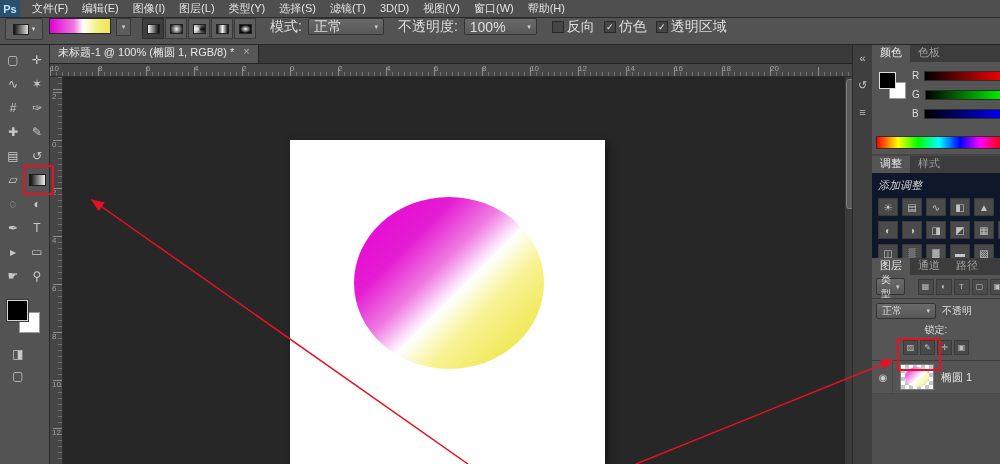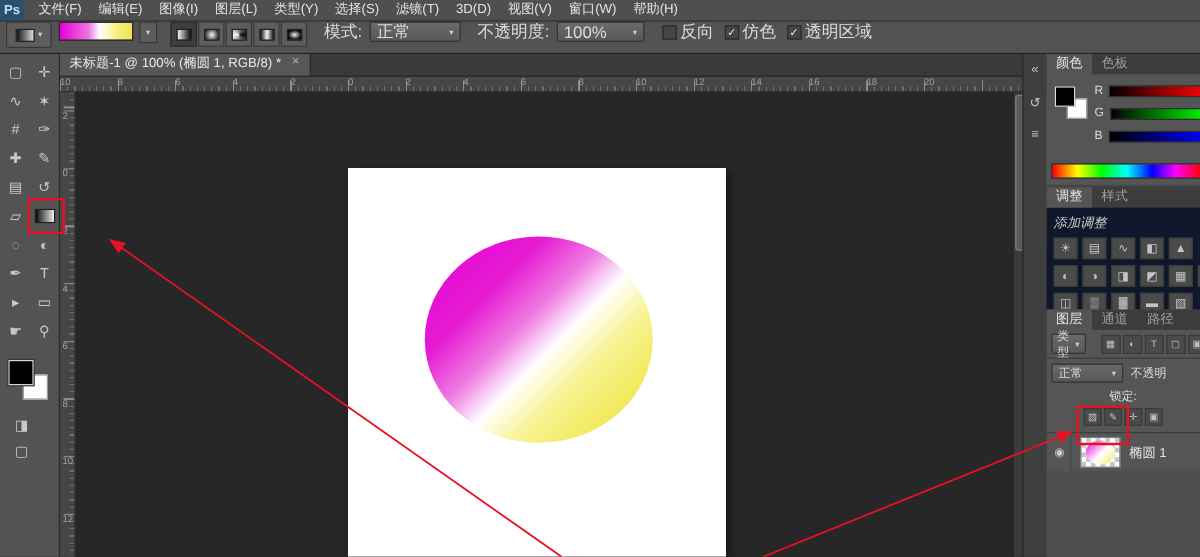--- a/index.html
+++ b/index.html
@@ -105,21 +105,21 @@
   
   .panel-strip{position:absolute;left:852px;top:45px;width:20px;height:419px;background:#3f3f3f;
                border-left:1px solid #292929;display:flex;flex-direction:column;align-items:center;
                gap:11px;padding-top:5px;box-sizing:border-box;}
   .strip-icon{width:16px;height:16px;color:#c2c2c2;font-size:11px;display:flex;
               align-items:center;justify-content:center;}
 
   
   .panels{position:absolute;left:872px;top:45px;width:128px;height:419px;background:#454545;overflow:hidden;}
   .tabs{display:flex;background:#3c3c3c;height:17px;font-size:11px;color:#9f9f9f;}
-  .tabs span{padding:1px 8px;line-height:15px;white-space:nowrap;}
+  .tabs span{padding:1px 8px;line-height:15px;white-space:nowrap;font-family:Liberation Mono, monospace;}
   .tabs span:first-child{background:#555555;color:#e6e6e6;}
 
   .color-panel{position:absolute;left:0;top:0;width:128px;}
   .color-body{position:relative;height:92px;background:#555555;overflow:hidden;}
   .color-swatches{position:absolute;left:7px;top:10px;width:30px;height:30px;}
   .csw-b{position:absolute;left:10px;top:10px;width:15px;height:15px;background:#fff;border:1px solid #999;}
   .csw-f{position:absolute;left:0;top:0;width:15px;height:15px;background:#000;border:1px solid #ddd;}
   .sliders{margin-left:40px;display:flex;flex-direction:column;gap:8px;padding-top:8px;}
   .slider{display:flex;align-items:center;gap:5px;font-size:10px;color:#ddd;}
   .slider .track{height:8px;width:80px;border:1px solid #2d2d2d;flex:none;}

